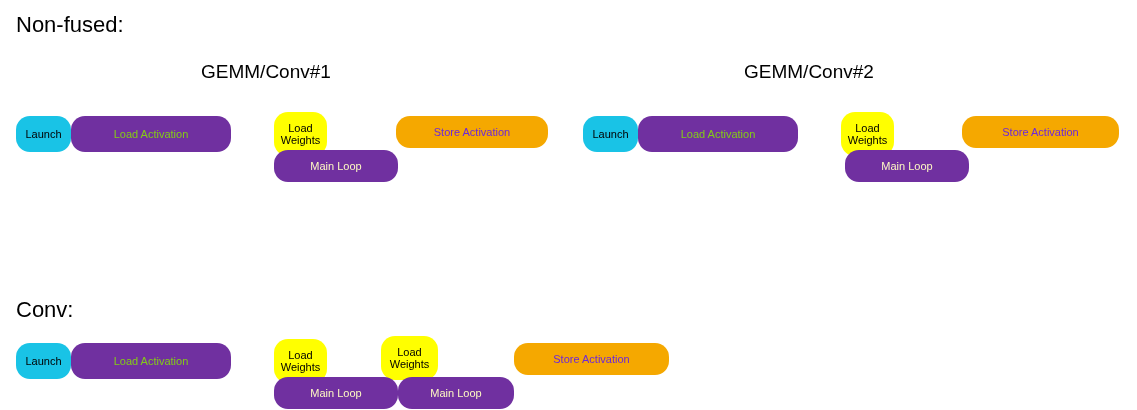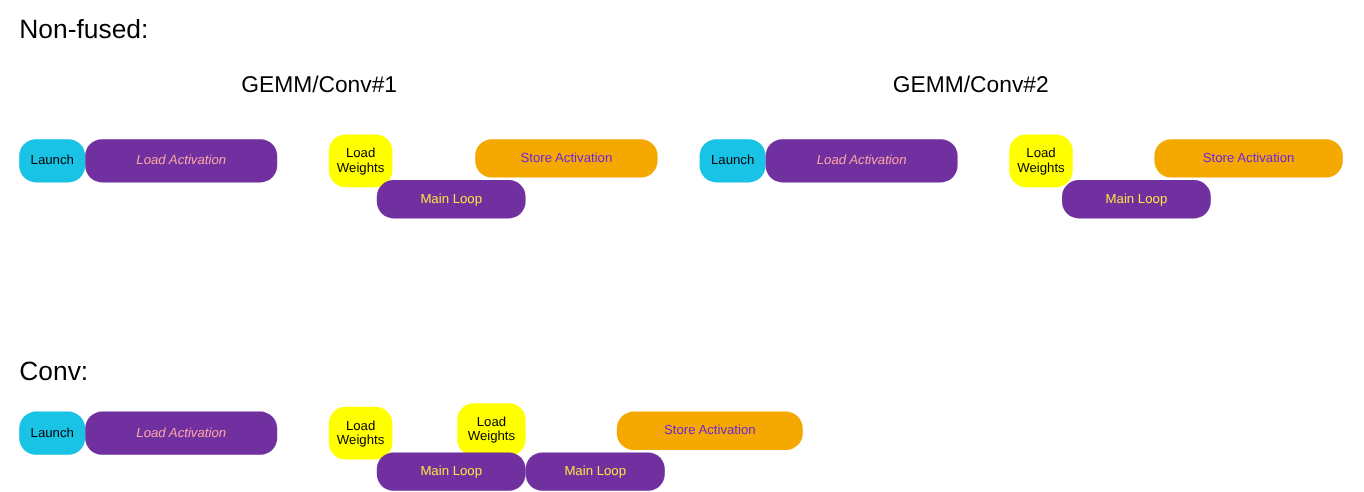--- a/index.html
+++ b/index.html
@@ -38,32 +38,30 @@
     white-space: pre-line;
     overflow: hidden;
     border-radius: 14px;
   }
   .blk-launch {
     background: #19c3e6;
     color: #000000;
   }
   .blk-load-act {
     background: #7030a0;
-    color: #fca5a5;
-    font-style: italic;
+    color: #84cc16;
   }
   .blk-load-w {
     background: #ffff00;
     color: #000000;
     margin-left: 43px;
   }
   .blk-main-loop {
     background: #7030a0;
-    color: #fde047;
-    margin-left: 40px;
+    color: #fef9c3;
   }
   .blk-store-act {
     background: #f5a800;
     color: #6d28d9;
   }
 </style>
 </head>
 <body>
 
 <div class="section-label" style="left:16px; top:12px;">Non-fused:</div>

